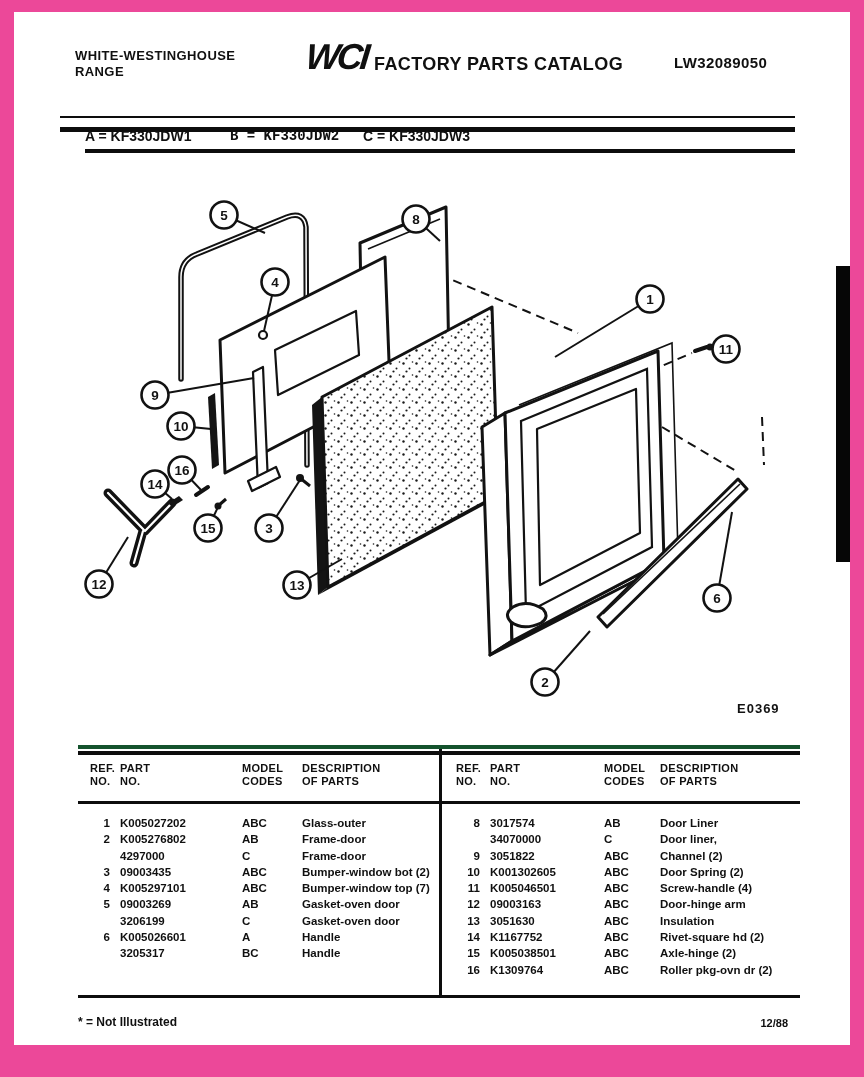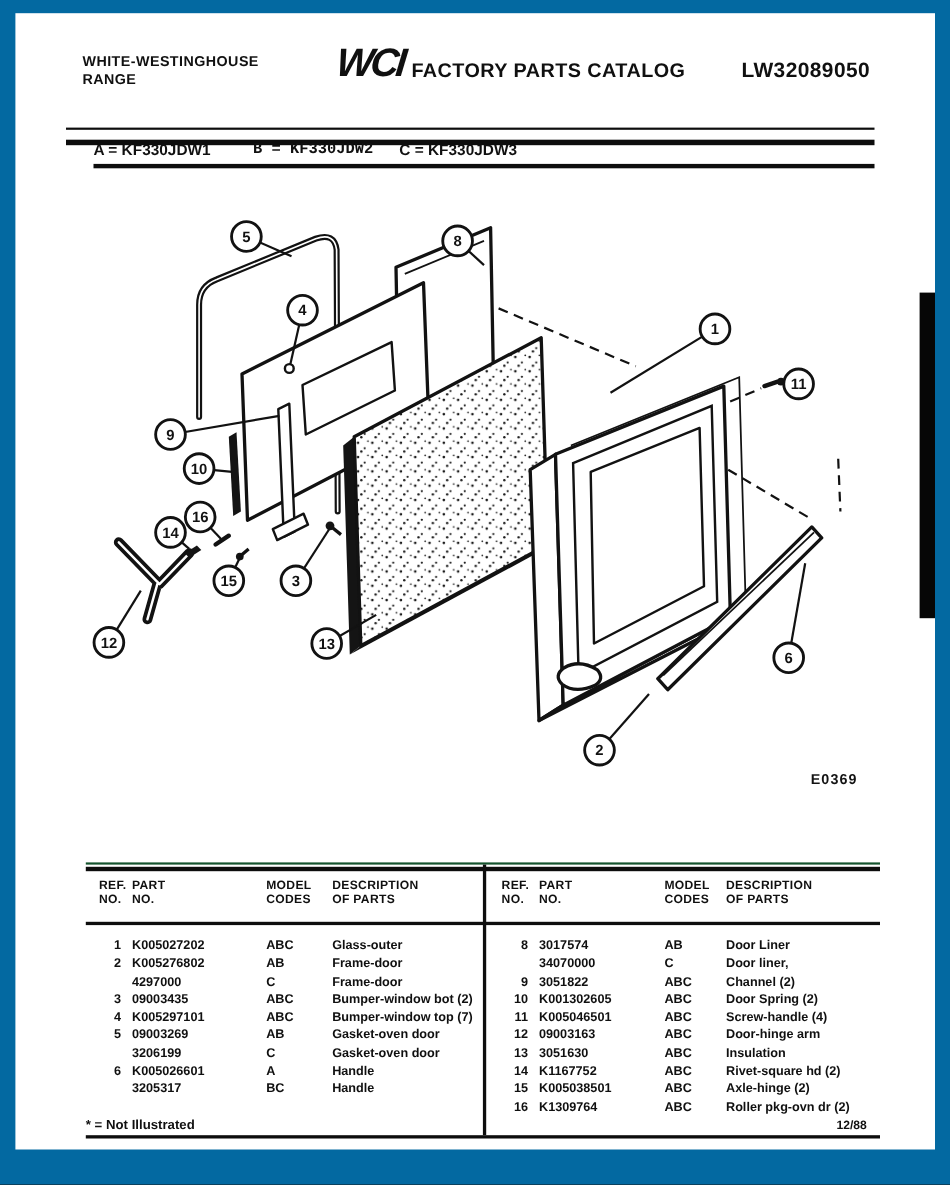--- a/index.html
+++ b/index.html
@@ -1,26 +1,26 @@
 <!DOCTYPE html>
 <html><head>
 <meta charset="utf-8">
 <style>
   html,body{margin:0;padding:0;background:#000;}
-  .screen{position:relative;width:864px;height:1077px;background:#0369a1;overflow:hidden;
+  .screen{position:relative;width:864px;height:1077px;background:#ec4899;overflow:hidden;
           font-family:"Liberation Sans",sans-serif;color:#101010;}
   .page{position:absolute;left:14px;top:12px;right:14px;bottom:32px;background:#ffffff;}
   .scan-bar{position:absolute;right:0;top:254px;width:14px;height:296px;background:#060606;}
 
   
   .brand{position:absolute;left:61px;top:36px;font-size:13px;font-weight:bold;line-height:16px;letter-spacing:.4px;}
   .logo-wci{position:absolute;left:292px;top:24px;font-size:36px;font-weight:bold;font-style:italic;
             letter-spacing:-3px;transform:skewX(-6deg);}
   .catalog-title{position:absolute;left:360px;top:42px;font-size:18px;font-weight:bold;letter-spacing:.4px;}
-  .doc-number{position:absolute;left:660px;top:42px;font-size:19px;font-weight:bold;letter-spacing:.4px;}
+  .doc-number{position:absolute;left:660px;top:42px;font-size:15px;font-weight:bold;letter-spacing:.4px;}
   .rule1{position:absolute;left:46px;right:55px;top:104px;height:9px;
          border-top:2px solid #0d0d0d;border-bottom:5px solid #0d0d0d;}
   .model-line{position:absolute;left:0;top:116px;width:100%;height:18px;font-size:14px;font-weight:bold;}
   .model-a{position:absolute;left:71px;}
   .model-b{position:absolute;left:216px;font-family:Liberation Mono, monospace;}
   .model-c{position:absolute;left:349px;}
   .rule2{position:absolute;left:71px;right:55px;top:137px;height:4px;background:#0d0d0d;}
 
   
   .diagram{position:absolute;left:36px;top:153px;width:780px;height:590px;}
@@ -35,22 +35,22 @@
   svg .dark{fill:#141414;stroke:none;}
   svg .fast{stroke:#121212;}
   svg .leader{stroke:#121212;stroke-width:2;}
   svg .callout-circle{fill:#ffffff;stroke:#121212;stroke-width:2.6;}
   svg .callout-num{font-family:"Liberation Sans",sans-serif;font-weight:bold;font-size:13.5px;fill:#121212;
                    text-anchor:middle;}
   svg .fig-code{font-family:"Liberation Sans",sans-serif;font-weight:bold;font-size:13px;fill:#121212;
                 letter-spacing:1px;}
 
   
-  .parts-table{position:absolute;left:64px;top:772px;width:722px;height:246px;
-               border-top:2px solid #14532d;border-bottom:3px solid #0d0d0d;}
+  .parts-table{position:absolute;left:64px;top:733px;width:722px;height:246px;
+               border-top:4px solid #14532d;border-bottom:3px solid #0d0d0d;}
   .parts-table::before{content:"";position:absolute;left:0;right:0;top:2px;height:4px;background:#0d0d0d;}
   .center-divider{position:absolute;left:50%;top:0;bottom:0;width:3px;background:#0d0d0d;}
   .header-rule{position:absolute;left:0;right:0;top:52px;height:3px;background:#0d0d0d;}
   .half{position:absolute;top:0;bottom:0;width:349px;}
   .half-left{left:6px;}
   .half-right{left:372px;}
   .thead{position:absolute;top:13px;left:0;right:0;display:grid;font-size:11px;font-weight:bold;
          line-height:13px;white-space:pre-line;letter-spacing:.3px;}
   .rows{position:absolute;top:66px;left:0;right:0;display:grid;font-size:11.5px;font-weight:bold;
         line-height:16.3px;}

